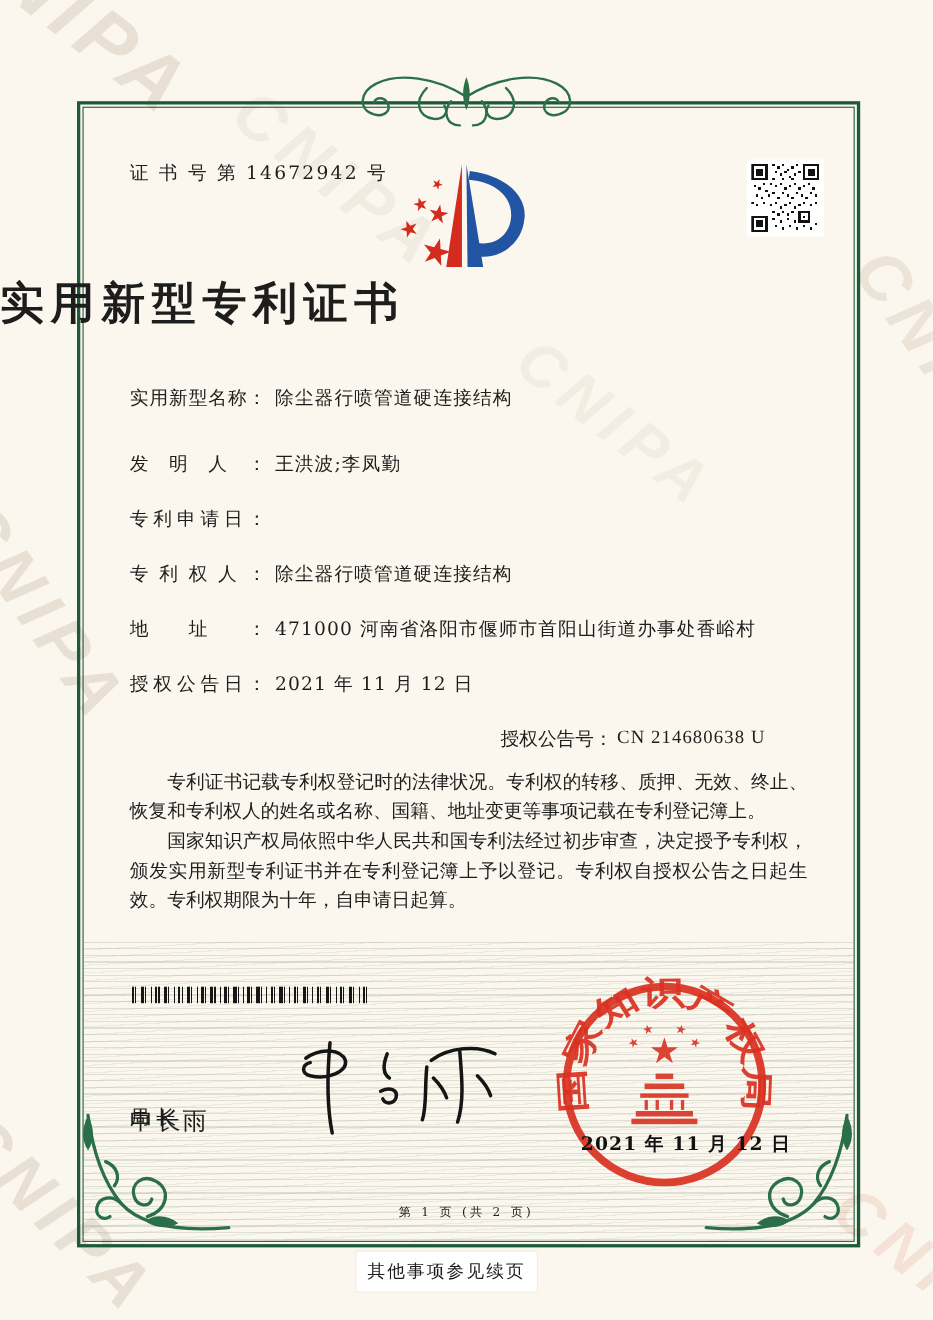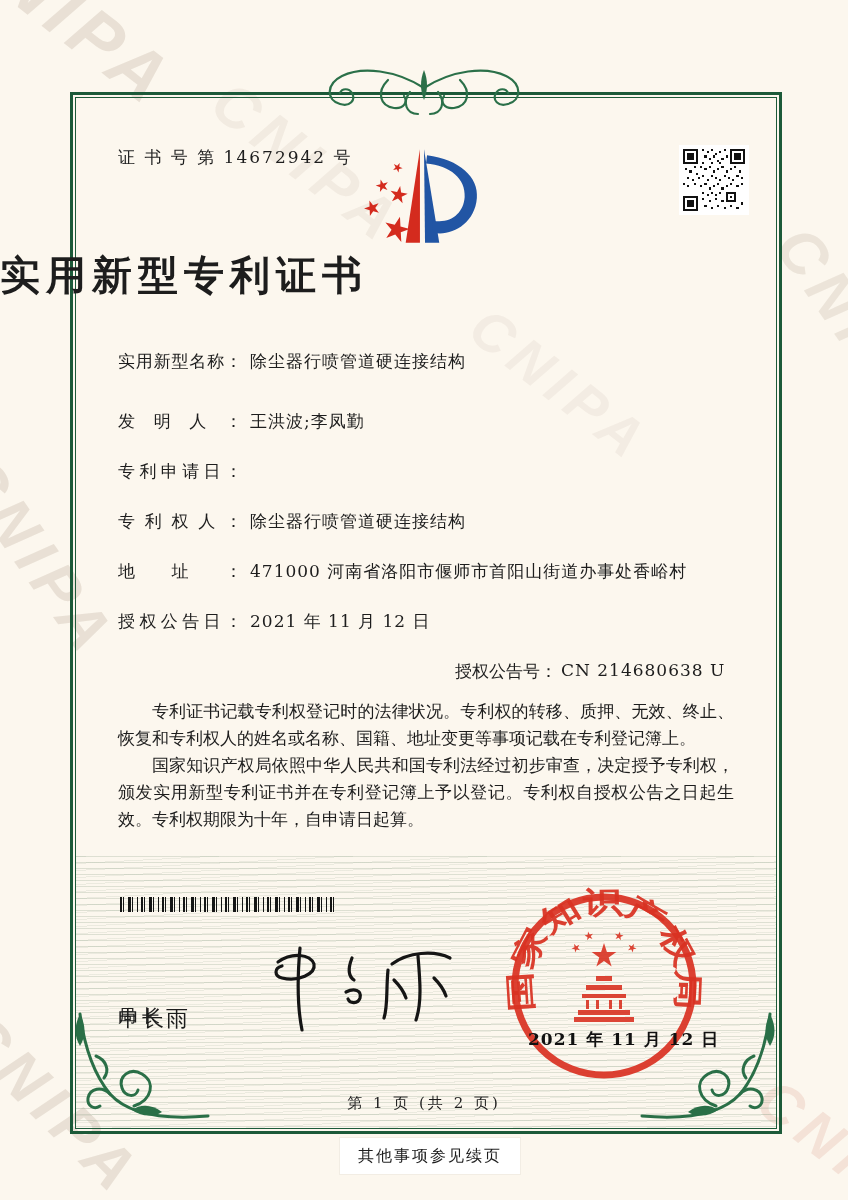--- a/index.html
+++ b/index.html
@@ -30,34 +30,34 @@
   .cert-no{left:118px;top:146px;font-size:17px;letter-spacing:2px;}
   .logo{left:352px;top:133px;width:144px;height:122px;}
   .qr-wrap{left:679px;top:145px;width:70px;height:70px;background:#fff;padding:4px;box-sizing:border-box;}
   .title{left:0;right:0;top:248px;font-size:40px;font-weight:bold;letter-spacing:6px;}
   .fields{left:118px;top:350px;}
   .frow{display:flex;height:26px;margin-bottom:24px;font-size:17px;}
   .frow:first-child{margin-bottom:34px;}
   .flabel{flex:none;width:124px;text-align:justify;text-align-last:justify;}
   .fvalue{margin-left:8px;letter-spacing:1px;white-space:nowrap;}
   .grant2{left:455px;top:660px;font-size:17px;display:flex;}
-  .grant2 .fvalue{margin-left:4px;}
+  .grant2 .fvalue{margin-left:4px;font-family:Liberation Serif, serif;}
   .paras{left:118px;top:698px;width:616px;font-size:17px;line-height:27px;text-align:justify;}
   .paras p{margin:0;text-indent:2em;}
   .barcode{left:120px;top:897px;width:216px;height:15px;z-index:3;
     background:repeating-linear-gradient(90deg,#161616 0 2px,transparent 2px 3px,#161616 3px 4px,
     transparent 4px 8px,#161616 8px 11px,transparent 11px 12px,#161616 12px 13px,transparent 13px 17px,
     #161616 17px 18px,transparent 18px 21px);}
   .director-title{left:118px;top:966px;font-size:18px;letter-spacing:6px;margin-top:38px;}
   .director-name{left:118px;top:1004px;font-size:22px;letter-spacing:2px;}
   .signature{left:248px;top:940px;width:220px;height:100px;z-index:3;}
   .seal{left:504px;top:886px;width:200px;height:200px;z-index:4;}
   .seal-date{left:528px;top:1028px;font-size:17px;font-weight:bold;letter-spacing:1px;color:#111;z-index:5;}
-  .page-num{left:0;right:0;top:1094px;text-align:center;font-size:15px;letter-spacing:3px;}
-  .note-box{left:340px;top:1138px;width:180px;height:36px;background:#fff;display:flex;align-items:center;
+  .page-num{left:0;right:0;top:1094px;text-align:center;font-size:11px;letter-spacing:3px;}
+  .note-box{left:324px;top:1138px;width:164px;height:36px;background:#fff;display:flex;align-items:center;
             justify-content:center;font-size:16px;letter-spacing:2px;z-index:3;box-shadow:0 0 0 1px rgba(0,0,0,.04);}
 </style>
 </head>
 <body>
 
 <div class="page">
 
   <span class="wm wm1">CNIPA</span>
   <span class="wm wm2">CNIPA</span>
   <span class="wm wm3">CNIPA</span>

